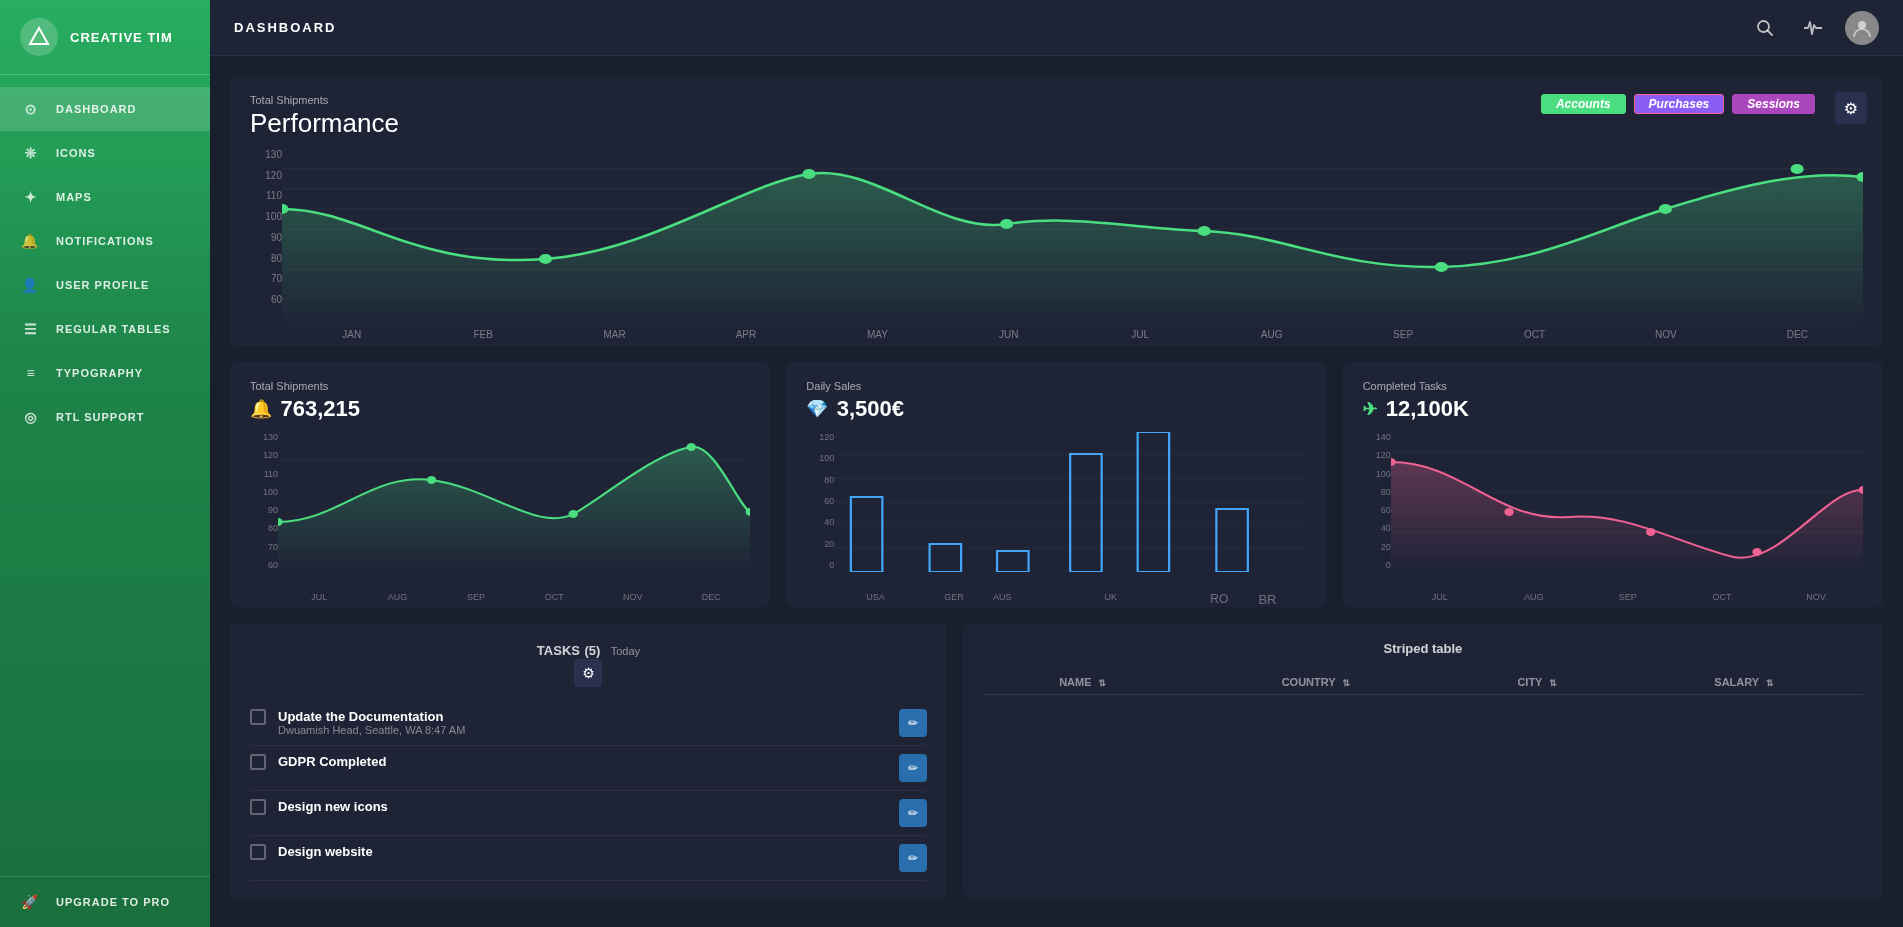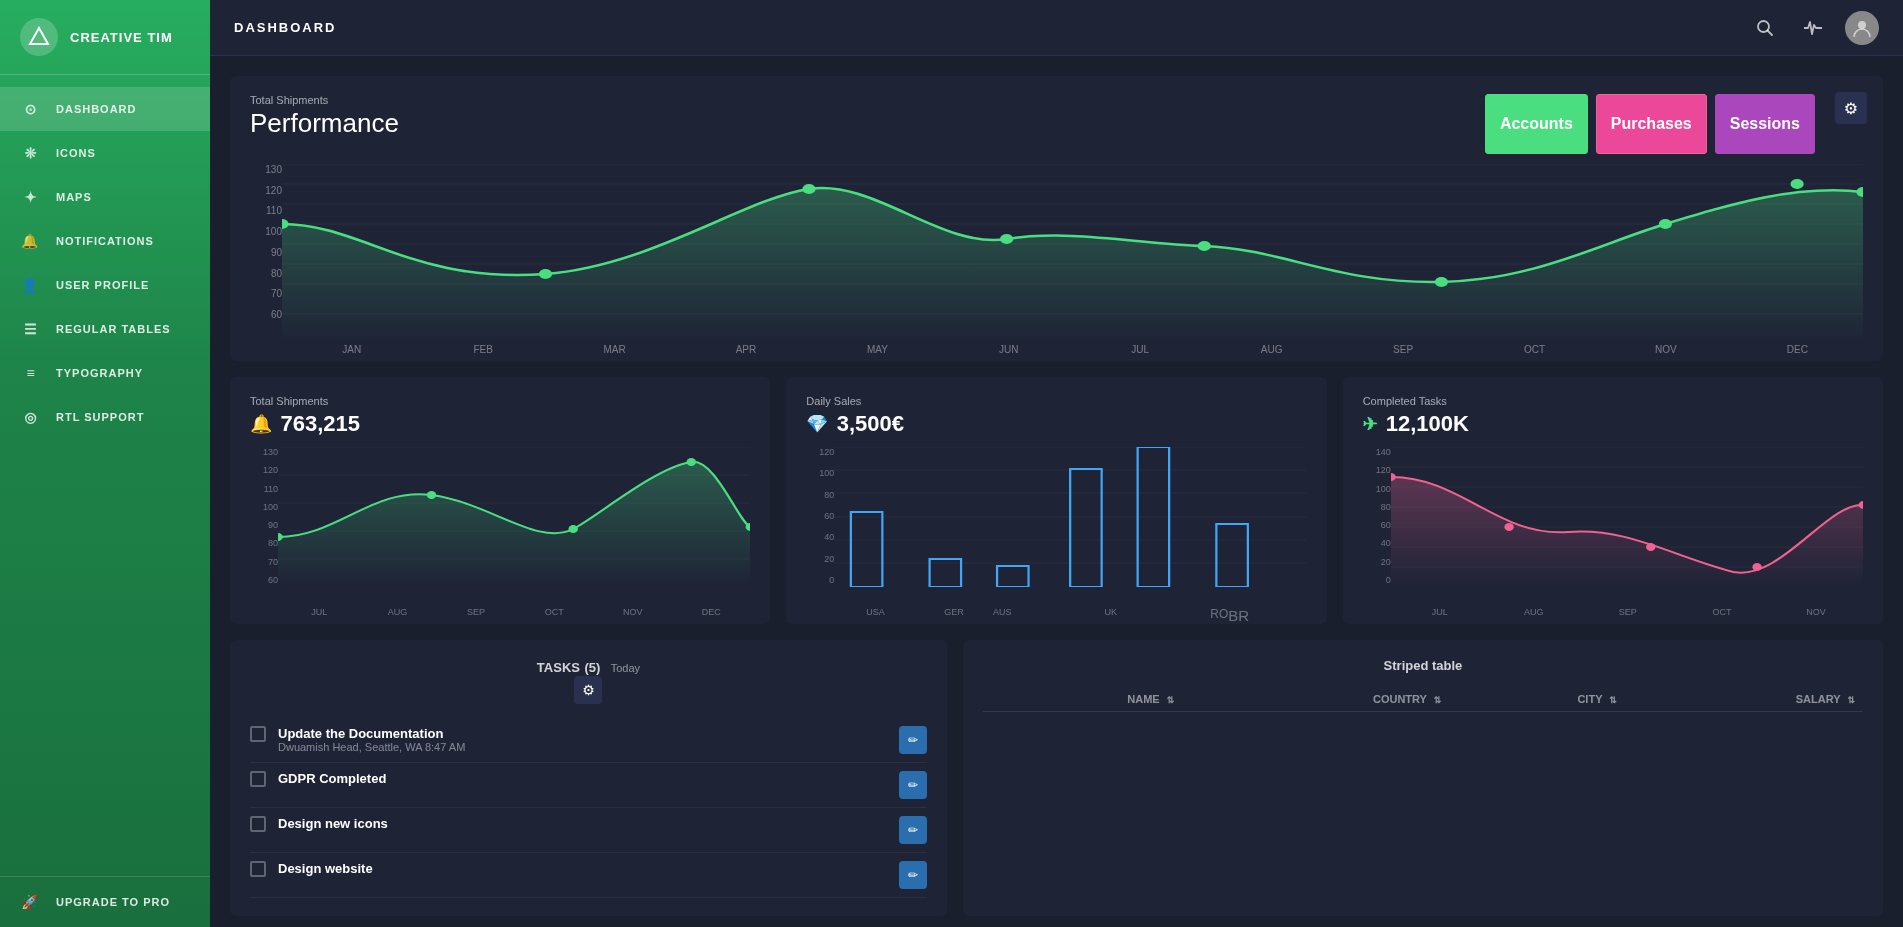--- a/index.html
+++ b/index.html
@@ -77,23 +77,24 @@
     .perf-card {
       background: #1e2336;
       border-radius: 6px;
       padding: 18px 20px 0 20px;
       position: relative;
     }
     .perf-card-header { display: flex; align-items: flex-start; justify-content: space-between; margin-bottom: 2px; }
     .perf-card-subtitle { font-size: 11px; color: rgba(255,255,255,0.6); margin-bottom: 2px; }
     .perf-card-title { font-size: 26px; font-weight: 400; color: #fff; }
     .perf-tab {
-      padding: 20px 14px; font-size: 16px; font-weight: 600;
+      padding: 2px 14px; font-size: 12px; font-weight: 600;
       border: 1px solid #4ade80; border-radius: 3px; cursor: pointer;
       color: #fff;
+      font-style: italic;
     }
     .perf-tab.active { background: #4ade80; color: #fff; border-color: #4ade80; }
     .perf-tab.active.pink { background: #f06292; border-color: #f06292; }
     .perf-tab:not(.active) { background: transparent; color: #ccc; border-color: #555; }
 
     
     .bottom-row { display: flex; gap: 16px; }
     .stat-card { flex: 1; background: #1e2336; border-radius: 6px; padding: 18px 20px 0 20px; }
     .stat-subtitle { font-size: 11px; color: rgba(255,255,255,0.6); margin-bottom: 4px; }
     .stat-value { font-size: 22px; font-weight: 600; color: #fff; display: flex; align-items: center; gap: 8px; margin-bottom: 10px; }
@@ -106,21 +107,21 @@
     .card-header-text { font-size: 13px; font-weight: 600; color: rgba(255,255,255,0.8); }
     .card-header-sub { font-size: 11px; color: rgba(255,255,255,0.5); margin-left: 6px; }
     .gear-btn { width: 28px; height: 28px; background: #2a3050; border-radius: 4px; display: flex; align-items: center; justify-content: center; cursor: pointer; font-size: 14px; }
     .task-item { display: flex; align-items: flex-start; gap: 12px; padding: 8px 0; border-bottom: 1px solid rgba(255,255,255,0.06); }
     .task-checkbox { width: 16px; height: 16px; border: 2px solid rgba(255,255,255,0.3); border-radius: 2px; flex-shrink: 0; cursor: pointer; }
     .task-text { font-size: 13px; font-weight: 600; color: #fff; }
     .task-sub { font-size: 11px; color: rgba(255,255,255,0.45); }
     .task-edit { margin-left: auto; width: 28px; height: 28px; background: #2a6ead; border-radius: 4px; display: flex; align-items: center; justify-content: center; cursor: pointer; font-size: 12px; }
 
     .striped-table { width: 100%; border-collapse: collapse; }
-    .striped-table th { text-align: right; font-size: 11px; font-weight: 600; color: rgba(255,255,255,0.5); padding: 6px 8px; border-bottom: 1px solid rgba(255,255,255,0.1); }
+    .striped-table th { text-align: center; font-size: 11px; font-weight: 600; color: rgba(255,255,255,0.5); padding: 6px 8px; border-bottom: 1px solid rgba(255,255,255,0.1); }
     .striped-table th .sort-icon { font-size: 9px; margin-left: 4px; }
   </style>
 </head>
 <body>
 
 <div class="sidebar">
   <div class="sidebar-logo">
     <div class="sidebar-logo-icon">
       <svg width="22" height="22" viewBox="0 0 22 22" fill="none">
         <polygon points="11,2 20,18 2,18" stroke="white" stroke-width="2" fill="none"></polygon>
@@ -196,21 +197,21 @@
   <div class="content">
 
     <div class="perf-card">
       <div class="perf-card-header">
         <div>
           <div class="perf-card-subtitle">Total Shipments</div>
           <div class="perf-card-title">Performance</div>
         </div>
         <div style="display:flex;align-items:center;gap:8px;padding-right:48px;">
           <button class="perf-tab" style="background:#4ade80;border-color:#4ade80;color:#fff;">Accounts</button>
-          <button class="perf-tab active pink" style="background:#ec4899;border-color:#f06292;color:#fff;">Purchases</button>
+          <button class="perf-tab active pink" style="background:#8b5cf6;border-color:#f06292;color:#fff;">Purchases</button>
           <button class="perf-tab" style="background:#ab47bc;border-color:#ab47bc;color:#fff;">Sessions</button>
         </div>
       </div>
       <div style="position:absolute;top:16px;right:16px;">
         <div style="width:32px;height:32px;background:#2a3050;border-radius:4px;display:flex;align-items:center;justify-content:center;font-size:16px;cursor:pointer;">⚙</div>
       </div>
 
       <div style="position:relative;margin-top:10px;">
         <div style="display:flex;gap:0;">
           <div style="width:32px;display:flex;flex-direction:column;justify-content:space-between;height:180px;padding-bottom:24px;">
@@ -368,21 +369,21 @@
                 <rect x="340" y="77" width="28" height="63" fill="none" stroke="#42a5f5" stroke-width="2"></rect>
               </svg>
             </div>
           </div>
           <div style="display:flex;padding-left:30px;">
             <span style="flex:1;text-align:center;font-size:9px;color:rgba(255,255,255,0.35);">USA</span>
             <span style="flex:1;text-align:center;font-size:9px;color:rgba(255,255,255,0.35);">GER</span>
             <span style="flex:1;text-align:left;font-size:9px;color:rgba(255,255,255,0.35);">AUS</span>
             <span style="flex:1;text-align:center;font-size:9px;color:rgba(255,255,255,0.35);">UK</span>
             <span style="flex:1;text-align:right;font-size:12px;color:rgba(255,255,255,0.35);">RO</span>
-            <span style="flex:1;font-size:15px;color:rgba(255,255,255,0.35);">BR</span>
+            <span style="flex:1;text-align:center;font-size:13px;color:rgba(255,255,255,0.35);">BR</span>
           </div>
         </div>
       </div>
 
       <div class="stat-card">
         <div class="stat-subtitle">Completed Tasks</div>
         <div class="stat-value">
           <span style="color:#4ade80;font-size:18px;">✈</span>
           <span>12,100K</span>
         </div>

